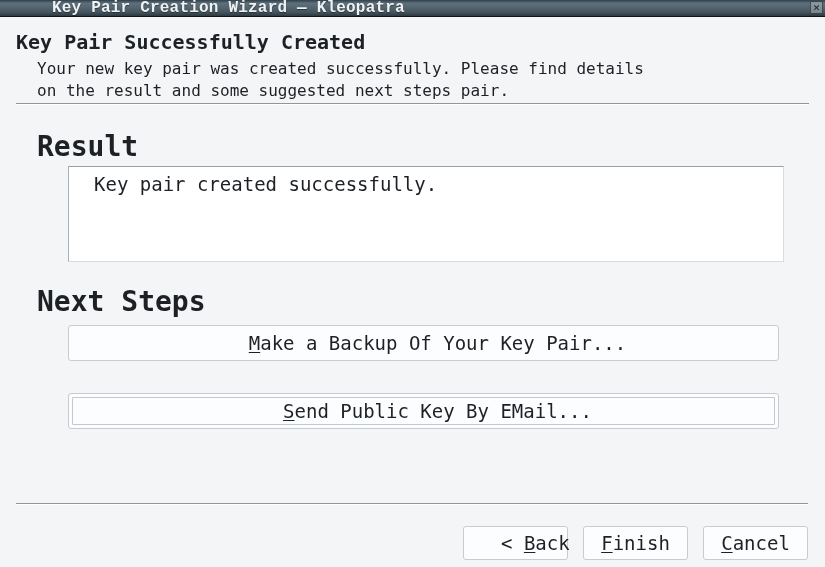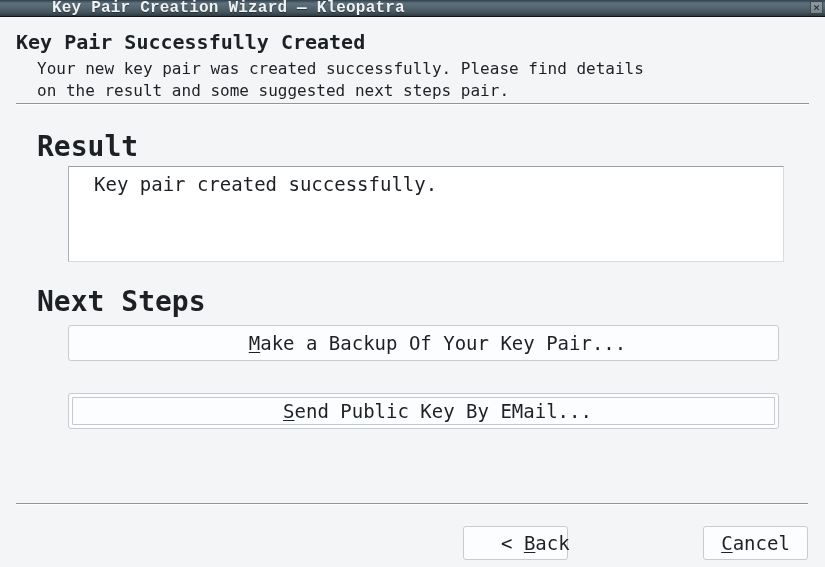--- a/index.html
+++ b/index.html
@@ -116,18 +116,21 @@
     <span></span><span class="accel">S</span><span>end Public Key By EMail...</span>
   </button>
 
 
   <div class="sep sep-bottom"></div>
 
   <button class="footer-btn footer-btn-0">
     <span>&lt; </span><span class="accel">B</span><span>ack</span>
   </button>
 
+  <button class="footer-btn footer-btn-1">
+    <span></span><span class="accel">F</span><span>inish</span>
+  </button>
 
   <button class="footer-btn footer-btn-2">
     <span></span><span class="accel">C</span><span>ancel</span>
   </button>
 
 </div>
 
 </body></html>

